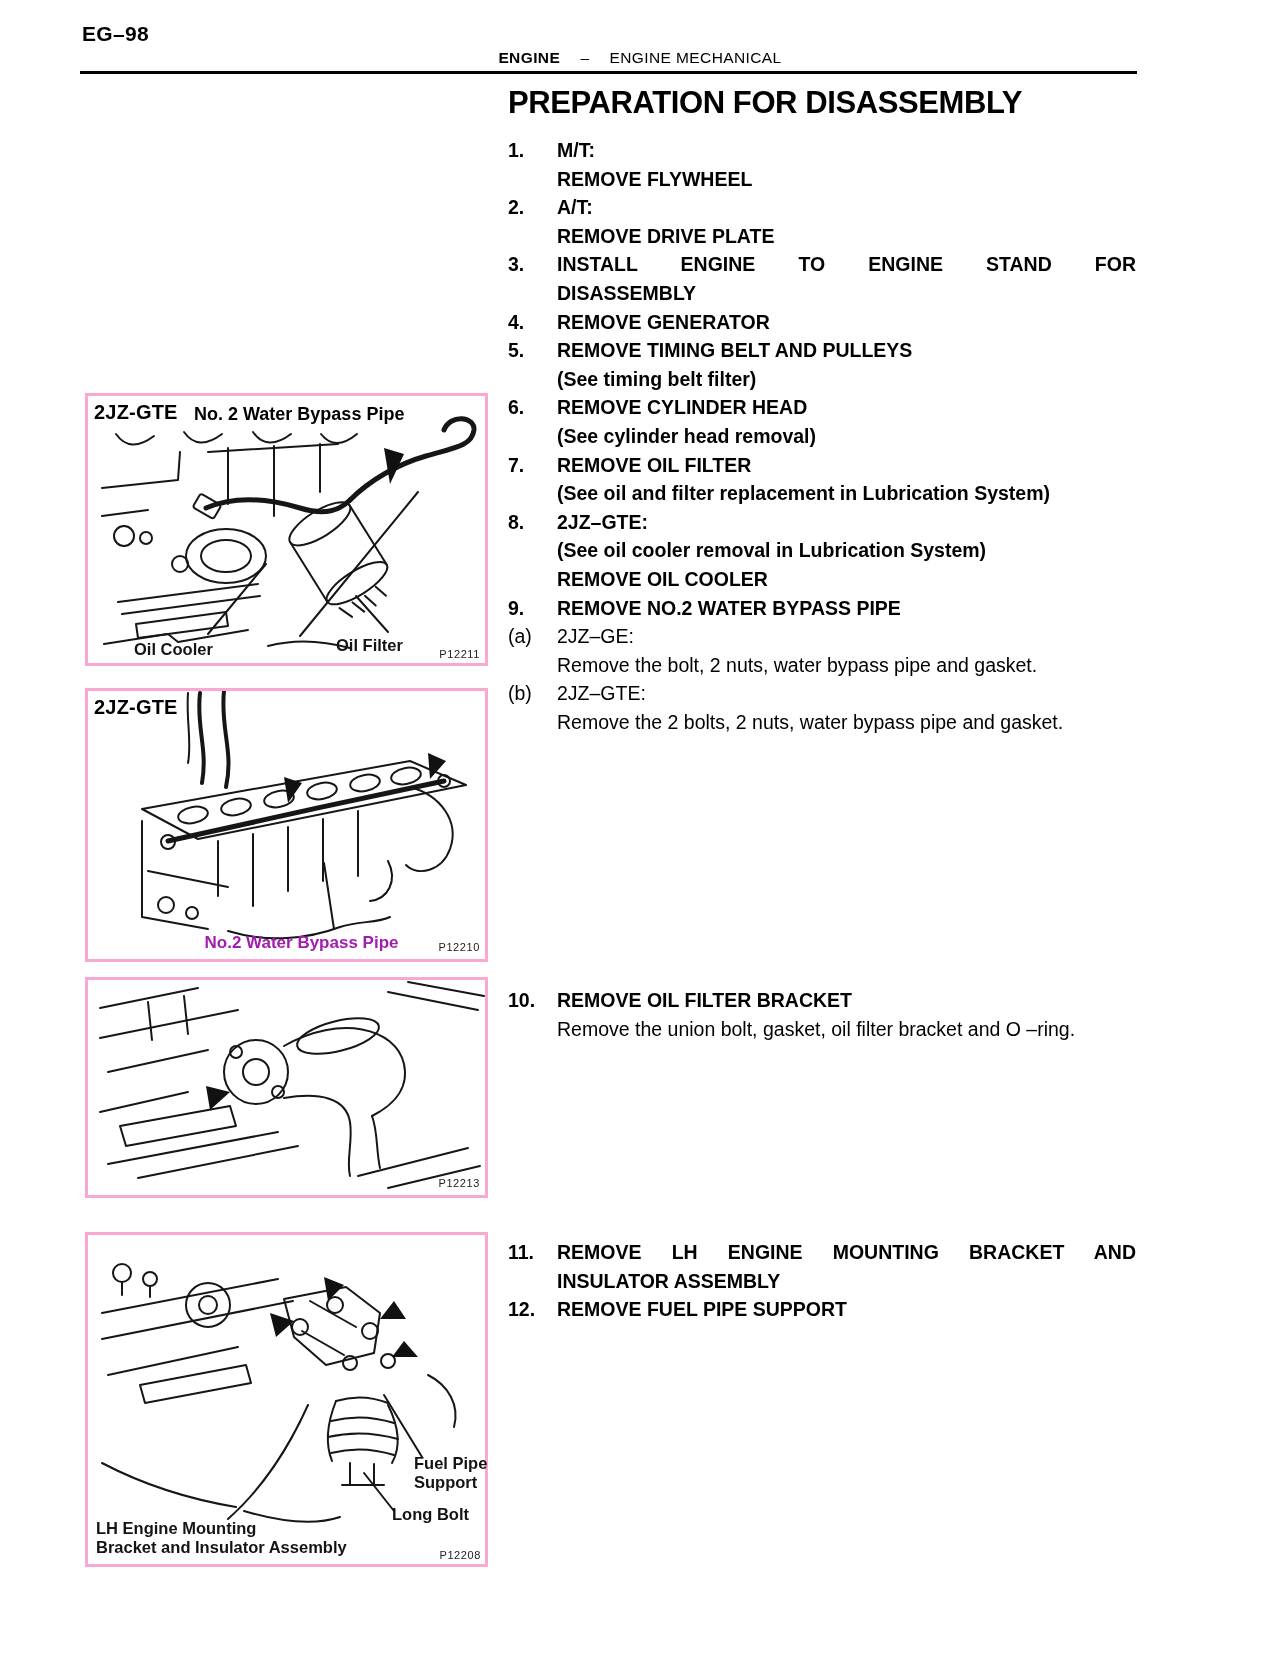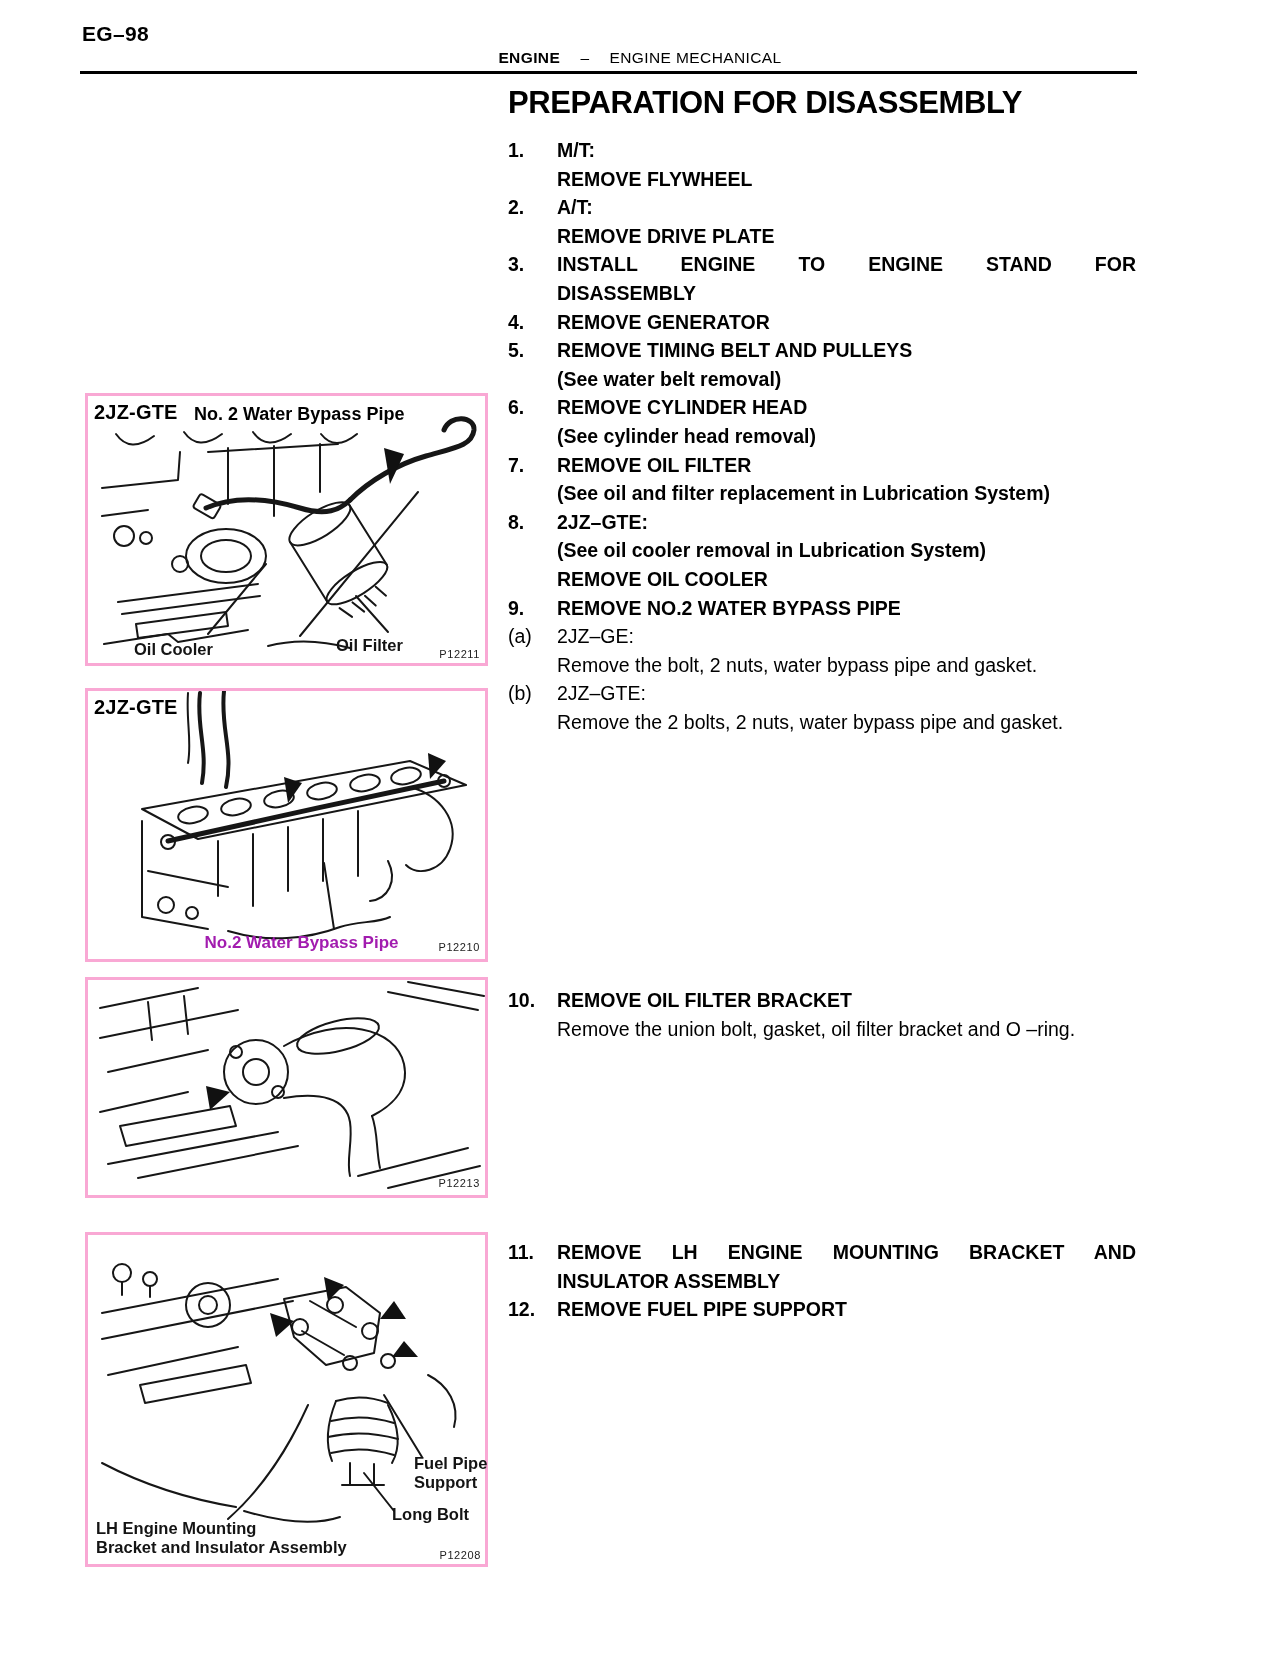--- a/index.html
+++ b/index.html
@@ -78,21 +78,21 @@
     <div class="row">
         <span class="num">4.</span>
         <span class="txt">REMOVE GENERATOR</span>
       </div>
     <div class="row">
         <span class="num">5.</span>
         <span class="txt">REMOVE TIMING BELT AND PULLEYS</span>
       </div>
     <div class="row">
         <span class="num"></span>
-        <span class="txt">(See water belt removal)</span>
+        <span class="txt">(See timing belt filter)</span>
       </div>
     <div class="row">
         <span class="num">6.</span>
         <span class="txt">REMOVE CYLINDER HEAD</span>
       </div>
     <div class="row">
         <span class="num"></span>
         <span class="txt">(See cylinder head removal)</span>
       </div>
     <div class="row">

